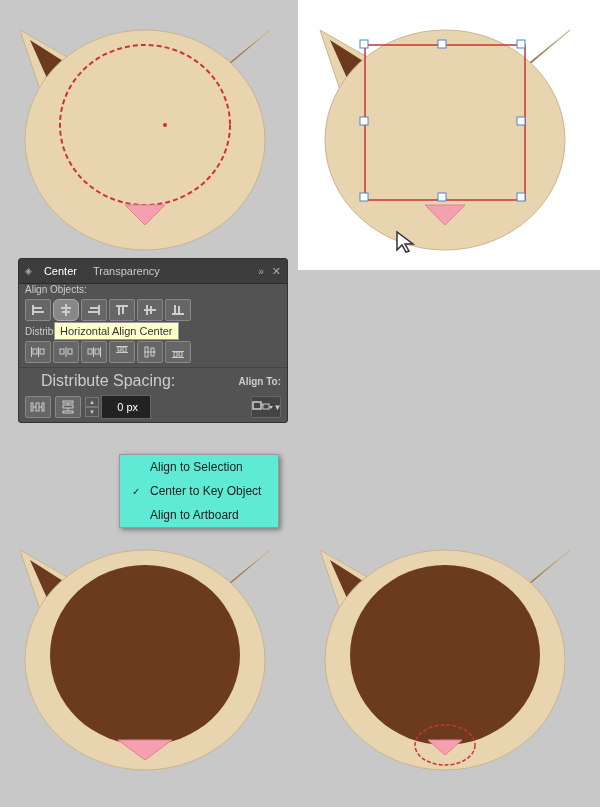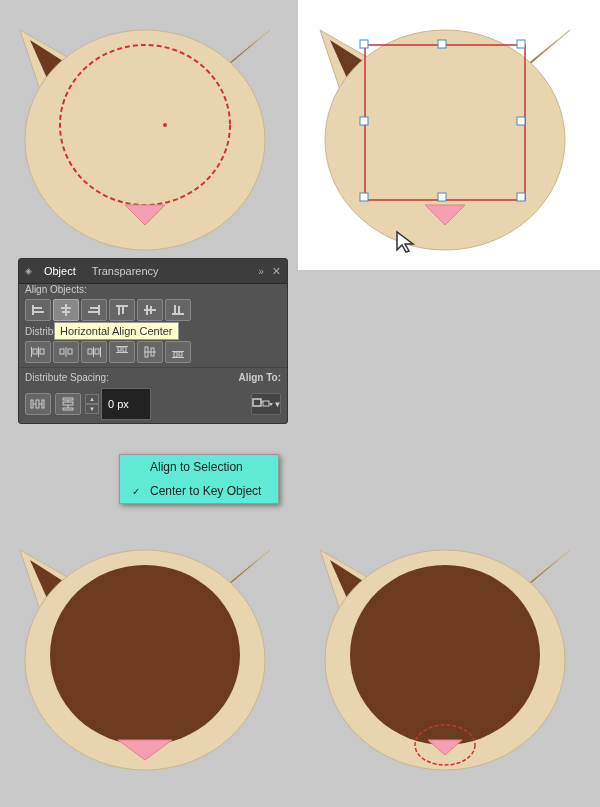--- a/index.html
+++ b/index.html
@@ -125,20 +125,21 @@
       justify-content: center;
       cursor: pointer;
       color: #ddd;
       font-size: 9px;
       position: relative;
     }
 
     .icon-btn.highlighted {
       background: #888;
       border-color: #aaa;
+      border-radius: 6px;
     }
 
     
     .tooltip {
       position: absolute;
       top: 22px;
       left: 0px;
       background: #ffffcc;
       border: 1px solid #999;
       padding: 2px 5px;
@@ -150,46 +151,47 @@
     }
 
     .distribute-label {
       color: #ccc;
       font-size: 10px;
       padding: 3px 6px 2px;
     }
 
     .spacing-label {
       color: #ccc;
-      font-size: 10px;
+      font-size: 16px;
+      margin-left: 16px;
     }
 
     .align-to-label {
       color: #ccc;
       font-size: 10px;
       margin-left: auto;
       font-weight: bold;
     }
 
     .spacing-input-row {
       display: flex;
       align-items: center;
       padding: 3px 6px;
       gap: 4px;
     }
 
     .px-input {
       width: 50px;
-      height: 32px;
+      height: 24px;
       background: #222;
       border: 1px solid #666;
       color: #fff;
       font-size: 11px;
-      padding: 0 6px;
-      text-align: left;
+      padding: 0 12px;
+      text-align: right;
     }
 
     .align-to-btn {
       width: 30px;
       height: 22px;
       background: #444;
       border: 1px solid #666;
       border-radius: 2px;
       display: flex;
       align-items: center;
@@ -357,21 +359,21 @@
 
       <ellipse cx="135" cy="215" rx="30" ry="20" fill="none" stroke="#cc3333" stroke-width="1.5" stroke-dasharray="4,2"></ellipse>
       <polygon points="118,210 152,210 135,225" fill="#f4a0b0" stroke="#e08090" stroke-width="1"></polygon>
     </svg>
   </div>
 
   <div class="panel">
 
     <div class="panel-header">
       <span style="color:#aaa; font-size:9px;">◈</span>
-      <span class="panel-tab active">Object</span>
+      <span class="panel-tab active">Center</span>
       <span class="panel-tab">Transparency</span>
       <span class="panel-arrows">»</span>
       <span class="panel-close">✕</span>
     </div>
 
     <div class="section-label">Align Objects:</div>
     <div class="icon-row">
 
       <div class="icon-btn">
         <svg width="16" height="14" viewBox="0 0 16 14">
@@ -526,17 +528,21 @@
 
     <div class="dropdown-menu">
       <div class="dropdown-item">
         <span class="checkmark"></span>
         <span>Align to Selection</span>
       </div>
       <div class="dropdown-item selected">
         <span class="checkmark">✓</span>
         <span>Center to Key Object</span>
       </div>
+      <div class="dropdown-item">
+        <span class="checkmark"></span>
+        <span>Align to Artboard</span>
+      </div>
     </div>
 
   </div>
 
 </div>
 
 </body></html>

